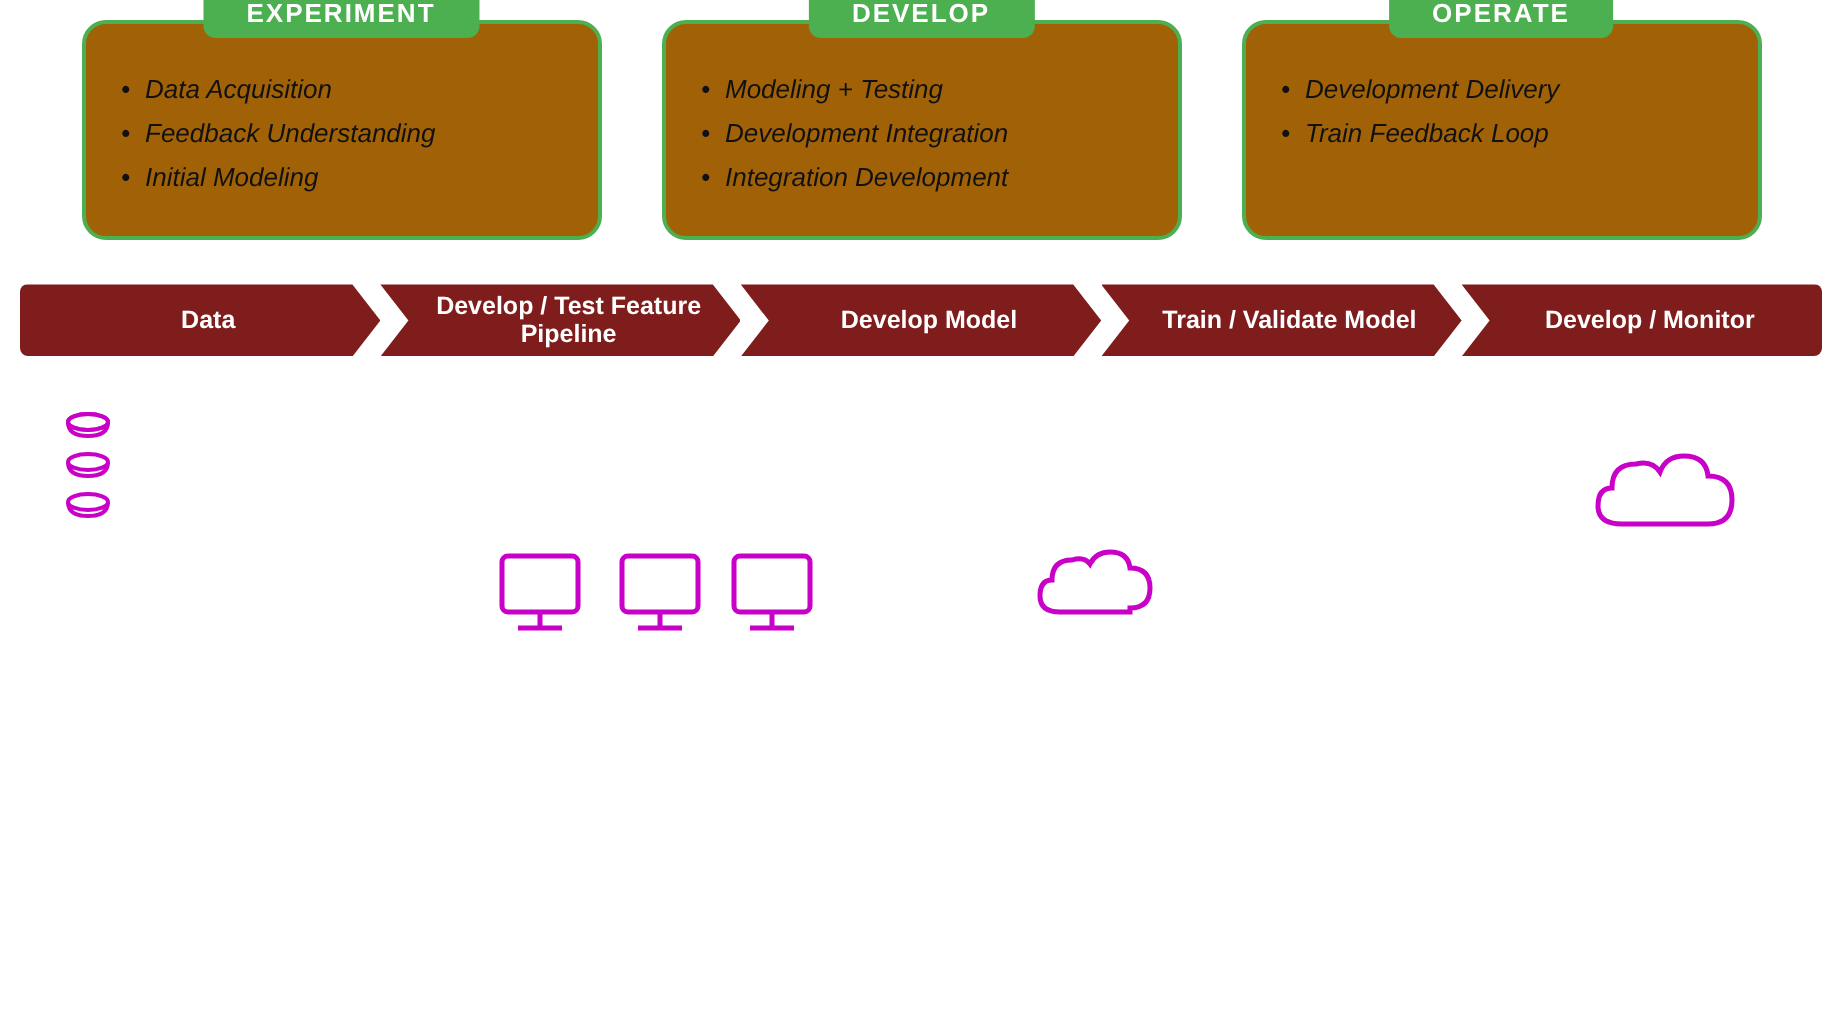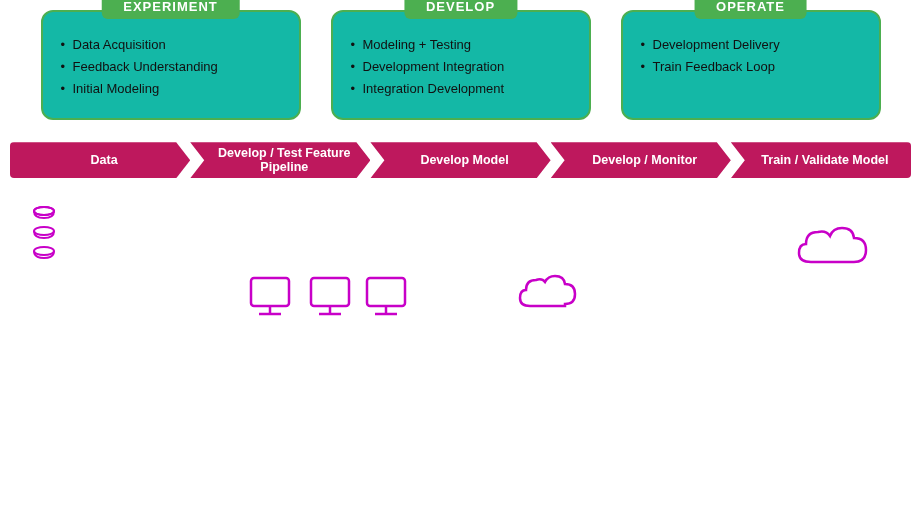--- a/index.html
+++ b/index.html
@@ -15,21 +15,21 @@
     
     .cards-section {
       display: flex;
       justify-content: center;
       gap: 30px;
       padding: 0 30px;
       padding-top: 10px;
     }
 
     .card {
-      background: #14b8a6;
+      background: #a16207;
       border: 2px solid #4caf50;
       border-radius: 12px;
       width: 260px;
       padding: 16px 18px 18px;
       position: relative;
     }
 
     .card-header {
       position: absolute;
       top: -18px;
@@ -41,20 +41,21 @@
       font-size: 13px;
       padding: 5px 22px;
       border-radius: 6px;
       white-space: nowrap;
       letter-spacing: 1px;
     }
 
     .card ul {
       list-style: none;
       margin-top: 6px;
+      font-style: italic;
     }
 
     .card ul li {
       font-size: 13px;
       color: #111;
       line-height: 1.7;
       padding-left: 12px;
       position: relative;
     }
 
@@ -75,21 +76,21 @@
 
     .pipeline-item {
       display: flex;
       align-items: center;
       justify-content: center;
       font-size: 12.5px;
       font-weight: bold;
       color: white;
       position: relative;
       flex: 1;
-      background: #be185d;
+      background: #7f1d1d;
       text-align: center;
       padding: 0 8px 0 16px;
       clip-path: polygon(0% 0%, calc(100% - 14px) 0%, 100% 50%, calc(100% - 14px) 100%, 0% 100%, 14px 50%);
     }
 
     .pipeline-item:first-child {
       clip-path: polygon(0% 0%, calc(100% - 14px) 0%, 100% 50%, calc(100% - 14px) 100%, 0% 100%);
       border-radius: 4px 0 0 4px;
     }
 
@@ -137,22 +138,22 @@
       <li>Development Delivery</li>
       <li>Train Feedback Loop</li>
     </ul>
   </div>
 </div>
 
 <div class="pipeline-section">
   <div class="pipeline-item">Data</div>
   <div class="pipeline-item">Develop / Test Feature Pipeline</div>
   <div class="pipeline-item">Develop Model</div>
+  <div class="pipeline-item">Train / Validate Model</div>
   <div class="pipeline-item">Develop / Monitor</div>
-  <div class="pipeline-item">Train / Validate Model</div>
 </div>
 
 <div class="diagram-section" style="display:flex; align-items:flex-start; padding-top:18px; height:210px; position:relative;">
 
   <div style="display:flex; flex-direction:column; align-items:center; gap:2px; margin-left:10px; margin-top:10px;">
 
     <svg width="28" height="22" viewBox="0 0 28 22">
       <ellipse cx="14" cy="5" rx="10" ry="4" fill="none" stroke="#c800c8" stroke-width="2"></ellipse>
       <path d="M4 5 Q4 12 14 12 Q24 12 24 5" fill="none" stroke="#c800c8" stroke-width="2"></path>
       <ellipse cx="14" cy="5" rx="10" ry="4" fill="none" stroke="#c800c8" stroke-width="2"></ellipse>

